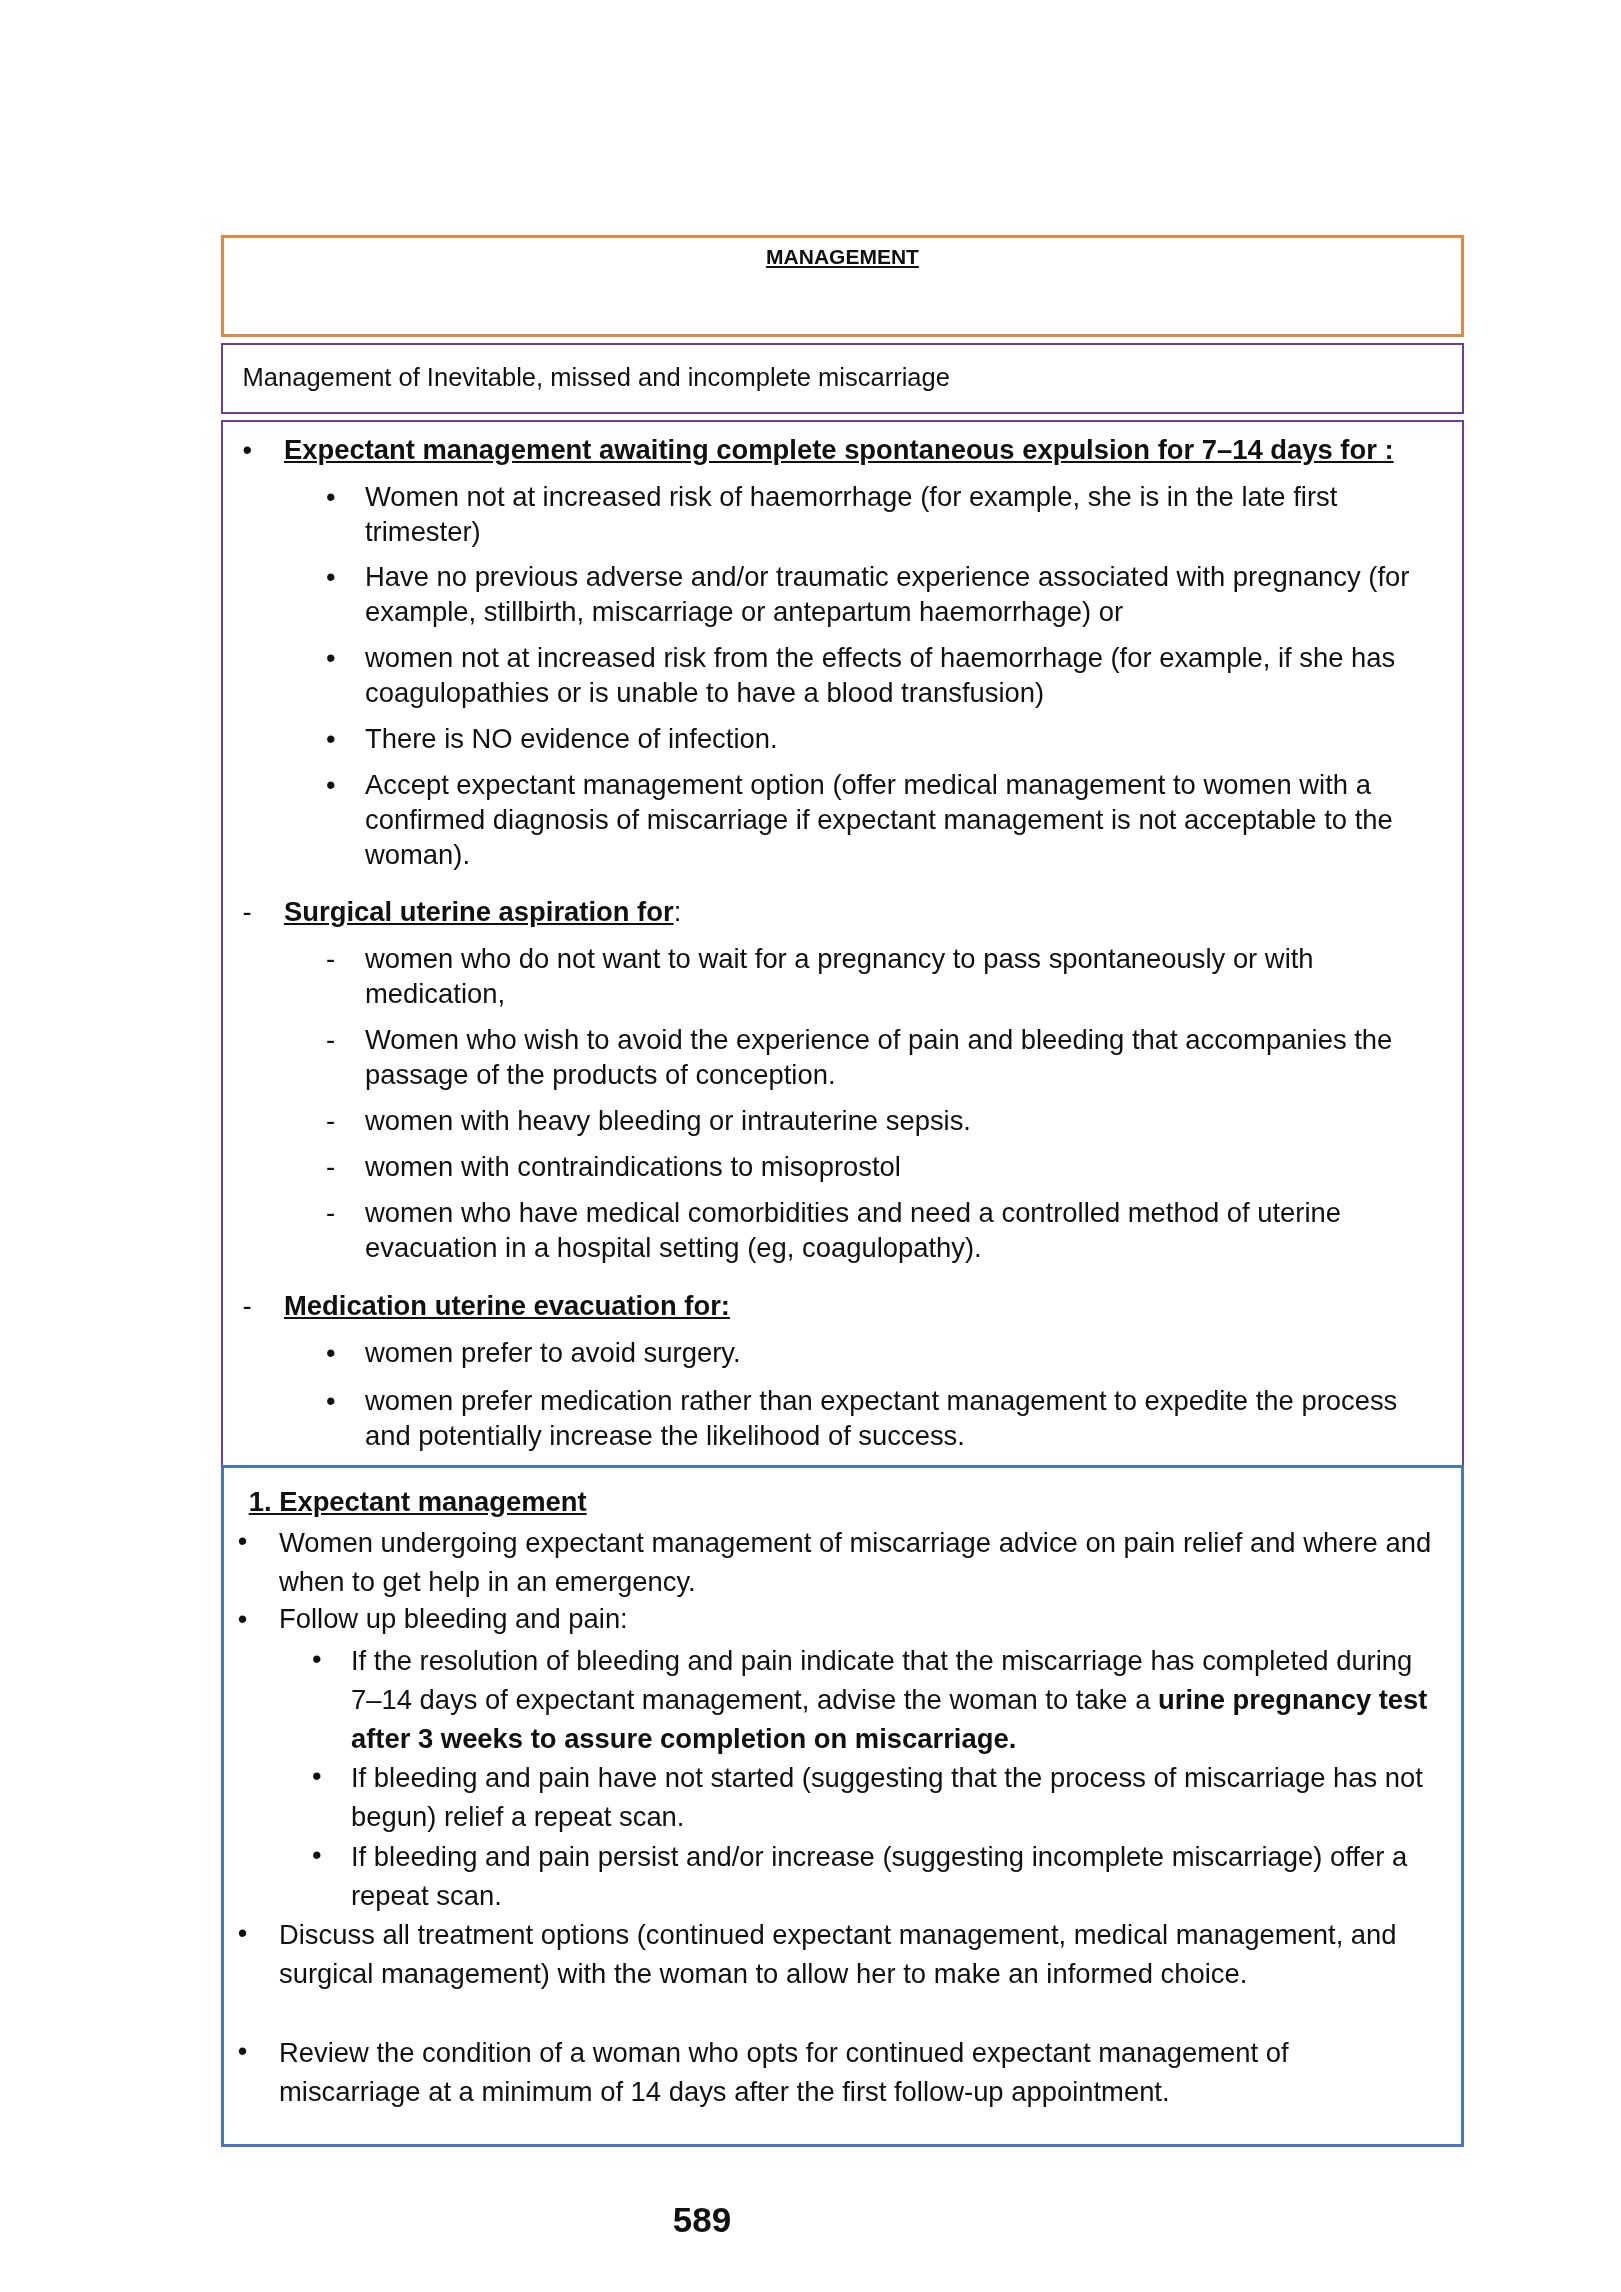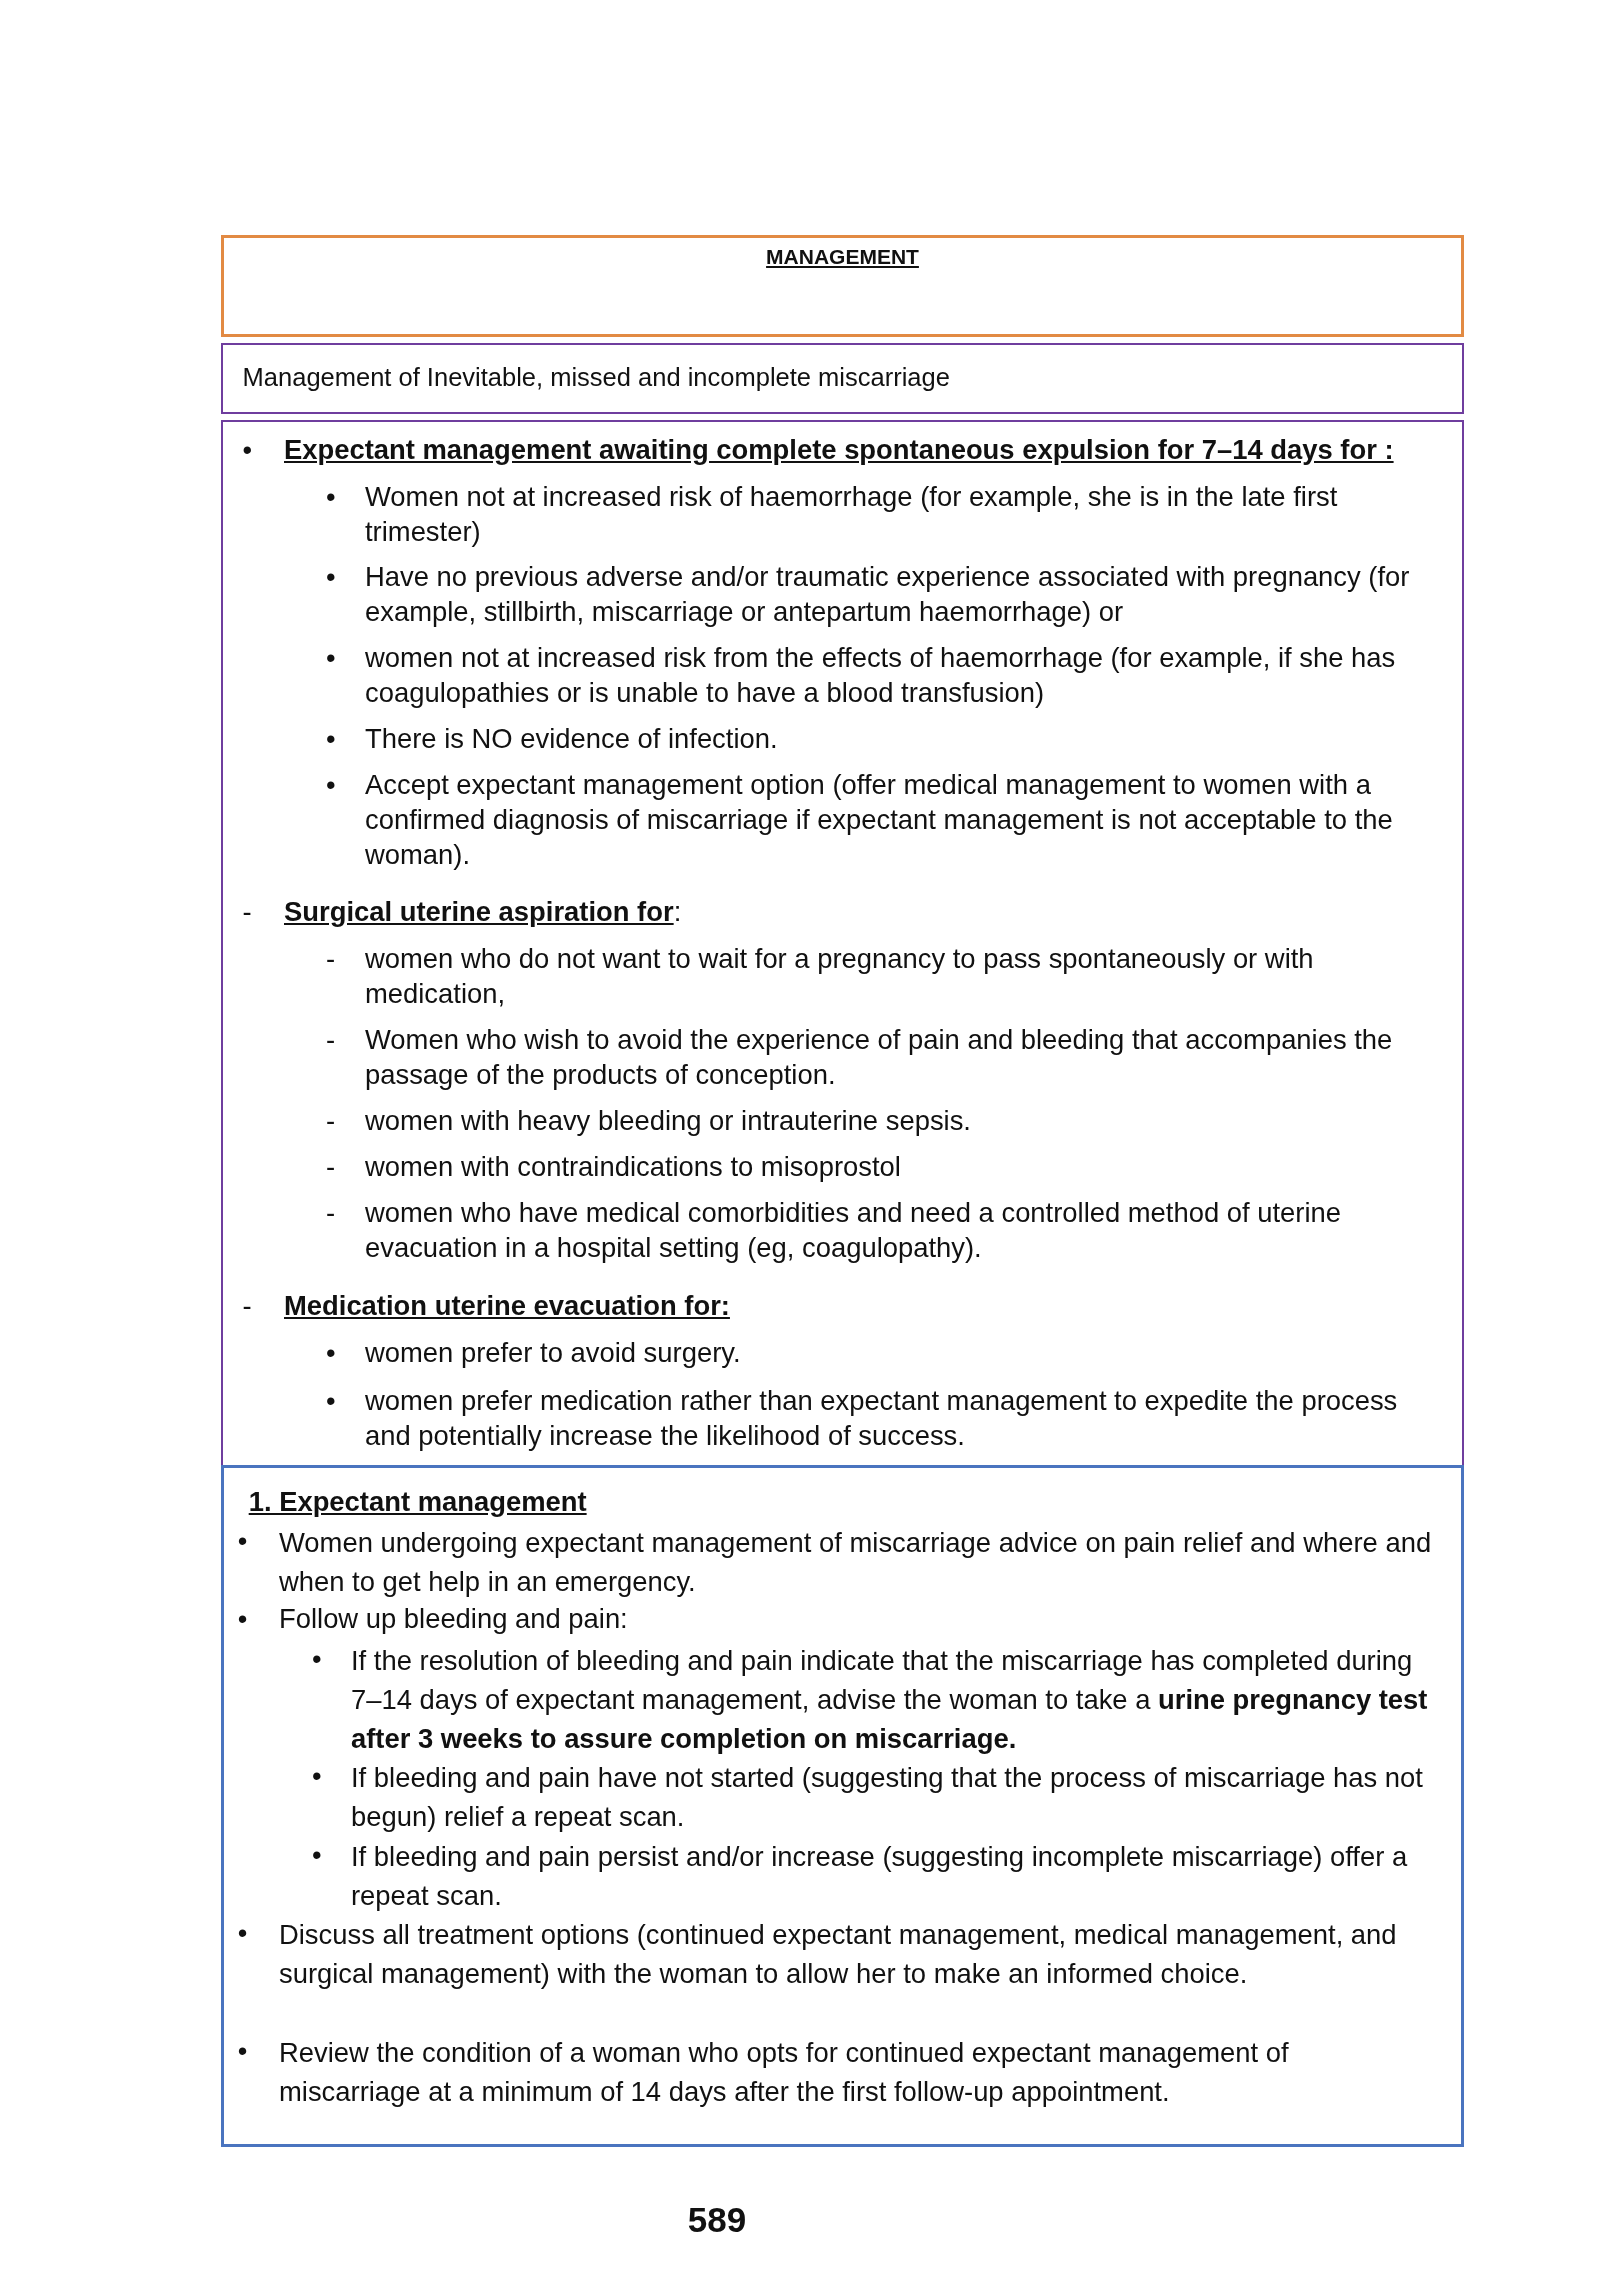--- a/index.html
+++ b/index.html
@@ -28,21 +28,21 @@
     .L2 .mk { left: 103px; }
     .L2 .txt { left: 142px; width: 1078px; }
 
     #blue-box .L1 .mk { left: 13.7px; }
     #blue-box .L1 .txt { left: 55px; width: 1157px; }
     #blue-box .L2 .mk { left: 88px; }
     #blue-box .L2 .txt { left: 127px; width: 1088px; }
 
     #page-number {
       position: absolute; top: 2200px; left: 0; width: 1404px; text-align: center;
-      font-size: 35px; font-weight: bold; font-family: "Liberation Sans", sans-serif; margin-left: 15px;
+      font-size: 35px; font-weight: bold; font-family: "Liberation Sans", sans-serif;
     }
   </style>
 </head>
 <body>
 
 <div class="box" id="title-box">
   <div class="t2">MANAGEMENT</div>
 </div>
 
 <div class="box" id="subtitle-box">

